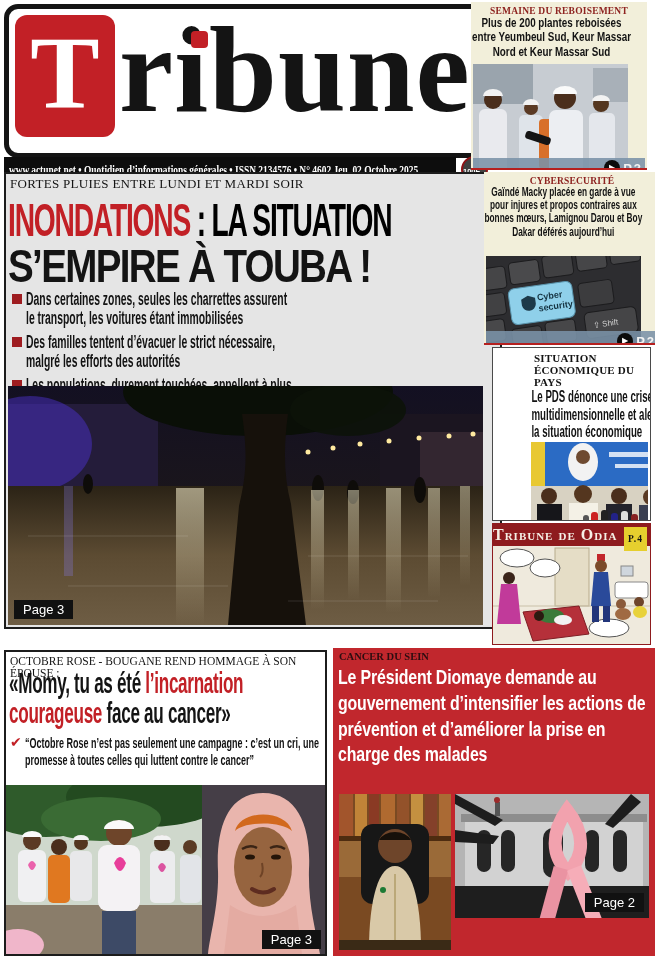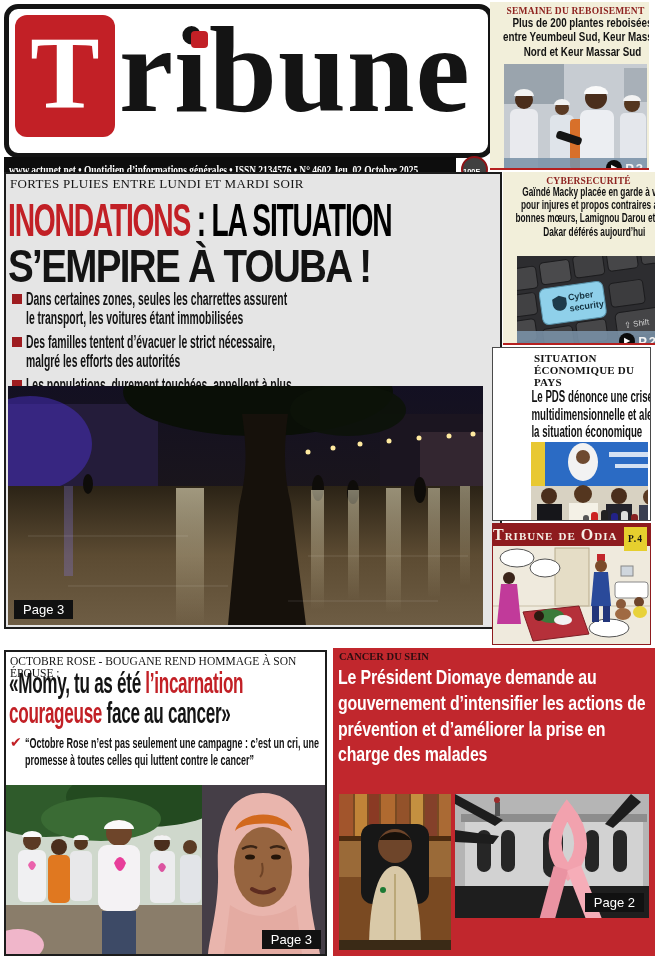--- a/index.html
+++ b/index.html
@@ -34,21 +34,21 @@
   .red-text{color:#c22026;}
   .bullets{left:6px;top:116px;width:473px;}
   .bullet-row{display:flex;margin-bottom:5px;}
   .bullet-sq{width:10px;height:10px;background:#9e1c20;margin:4px 4px 0 0;flex:0 0 10px;}
   .bullet-txt{width:800px;transform:scaleX(.594);transform-origin:top left;
               font-weight:bold;font-size:17.5px;line-height:1.08;color:#131313;letter-spacing:0;}
   .mainphoto{left:2px;top:212px;width:475px;height:239px;overflow:hidden;background:#181320;}
   .pagelabel{background:#111;color:#fff;font-weight:normal;font-size:13px;padding:2px 9px;}
 
   
-  .rbox{left:490px;width:159px;background:#f2efda;border-bottom:2px solid #b5201f;box-sizing:border-box;overflow:hidden;padding-left:12px;}
+  .rbox{left:471px;width:176px;background:#f2efda;border-bottom:2px solid #b5201f;box-sizing:border-box;overflow:hidden;}
   .rkicker{font-family:"Liberation Serif",serif;font-weight:bold;font-size:9.5px;color:#8e2320;
            text-align:center;padding-top:4px;letter-spacing:.2px;}
   .rkicker-black{color:#141414;text-align:left;padding-left:5px;font-size:11px;}
   .rhl{font-weight:bold;color:#131313;line-height:1.1;}
   .photo{position:relative;overflow:hidden;}
   .pbar{position:absolute;left:0;bottom:0;width:100%;height:20px;background:rgba(122,146,167,.88);
         display:flex;align-items:center;justify-content:flex-end;padding-right:4px;box-sizing:border-box;gap:3px;}
   .arrow-circ{width:16px;height:16px;border-radius:50%;background:#0b0b0b;color:#fff;font-size:8px;
               text-align:center;line-height:16px;}
   .pref{color:#f2f2f2;font-weight:bold;font-size:13px;}

